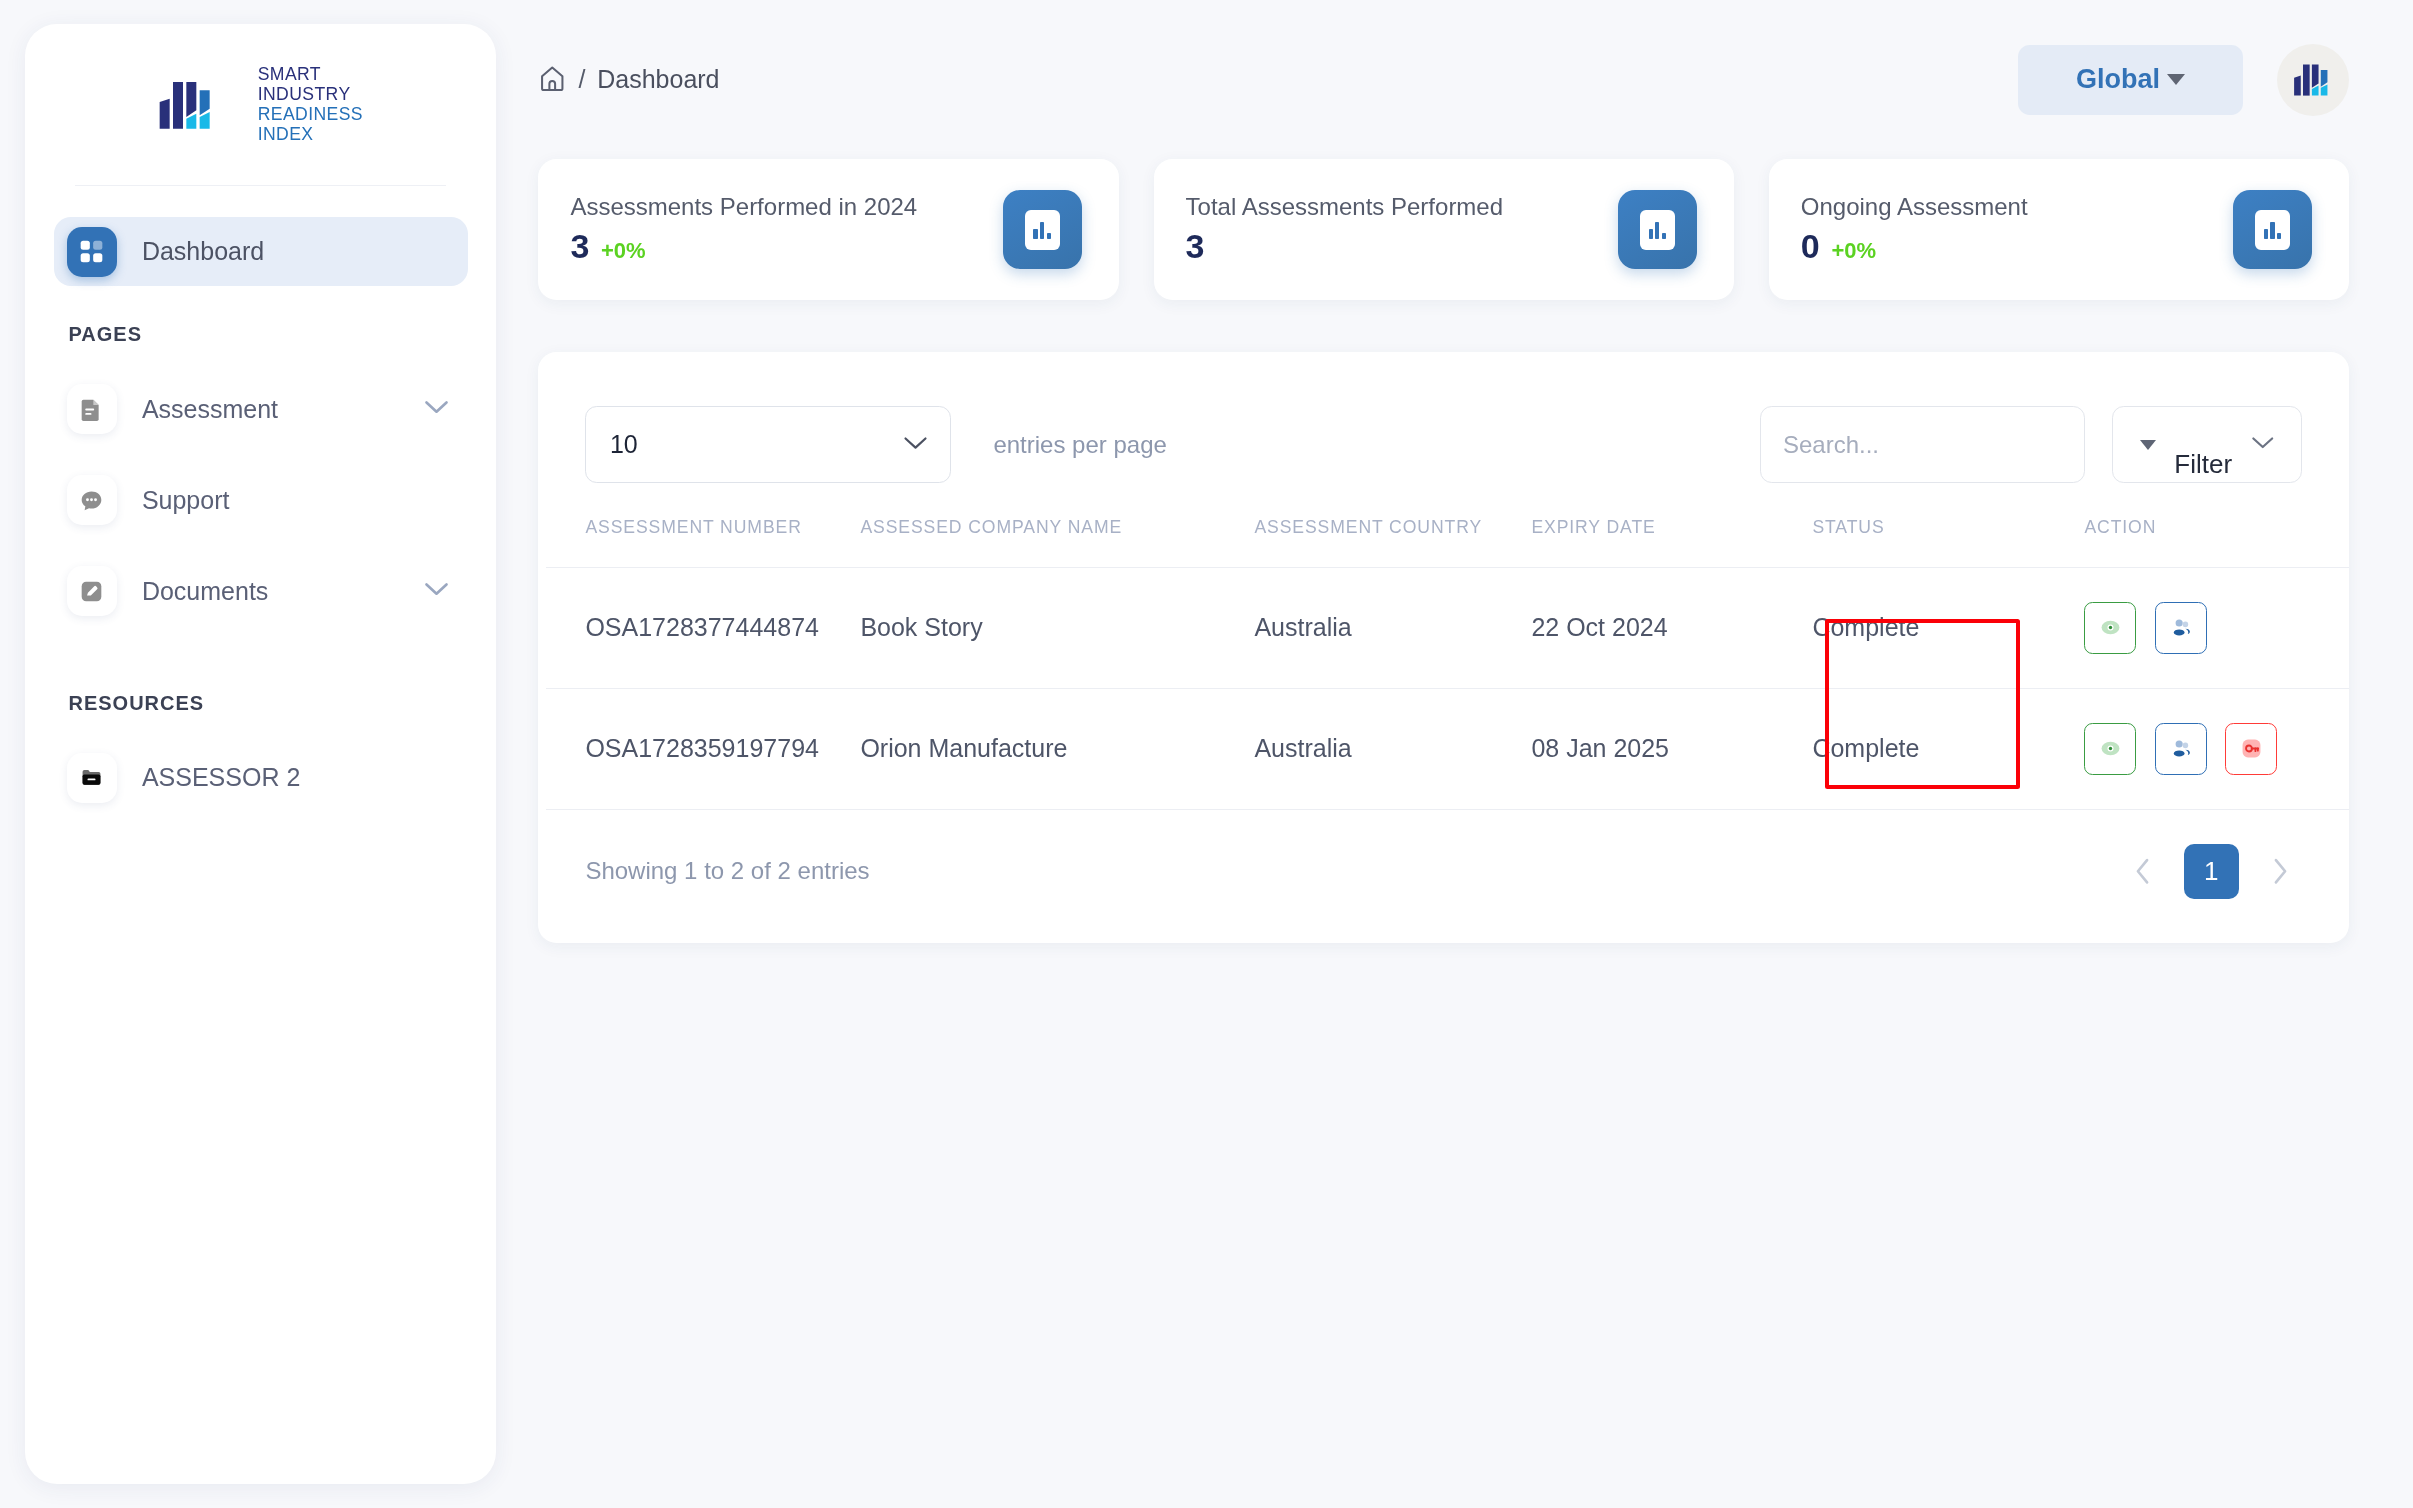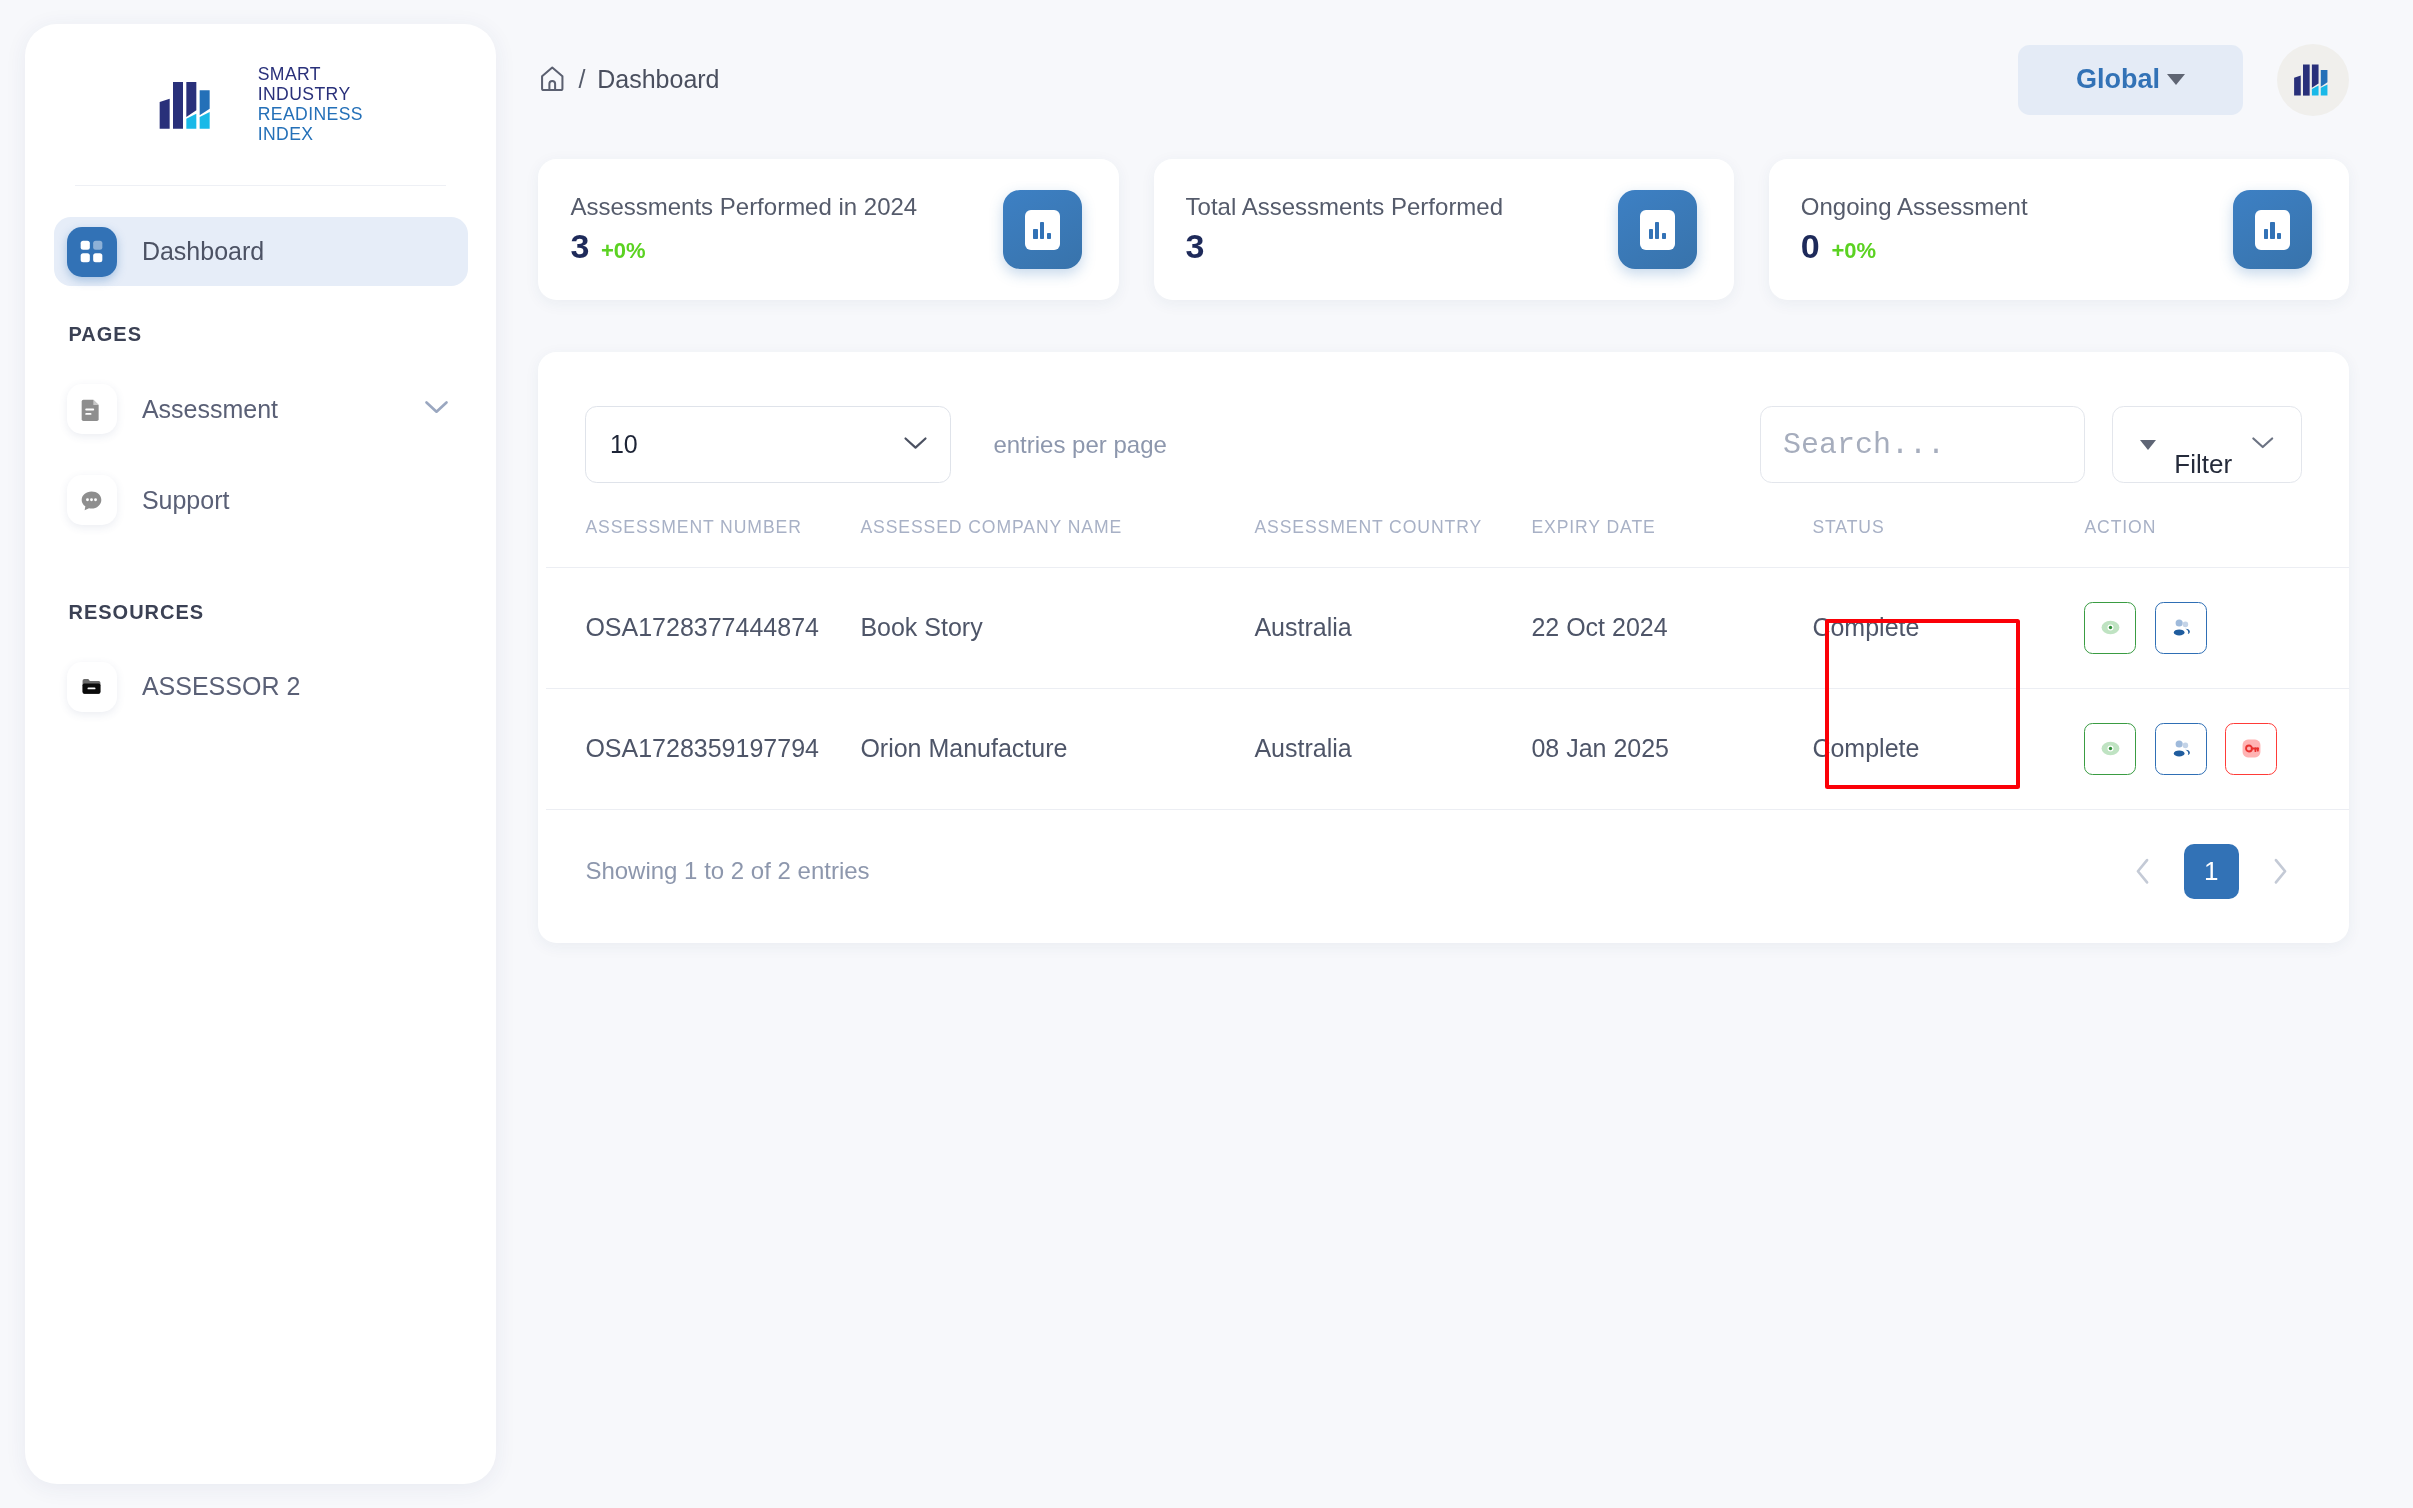--- a/index.html
+++ b/index.html
@@ -190,22 +190,22 @@
   }
   .ctrl-right { margin-left: auto; display: flex; align-items: center; gap: 27px; }
   .search-box {
     width: 325px; height: 77px;
     border: 0.8px solid #e3e6ec; border-radius: 11.7px;
     background: #fff;
     display: flex; align-items: center; padding: 0 22px;
   }
   .search-input {
     border: none; outline: none; width: 100%;
-    font-family: Liberation Mono, monospace;
-    font-size: 30px; color: #3b4256; background: transparent;
+    font-family: Liberation Sans, sans-serif;
+    font-size: 24px; color: #3b4256; background: transparent;
   }
   .search-input::placeholder { color: #a6adbd; }
   .filter-btn {
     height: 77px; padding: 0 27px;
     border: 0.8px solid #e3e6ec; border-radius: 11.7px;
     background: #fff;
     display: flex; align-items: center; gap: 18.4px;
     cursor: pointer;
   }
   .filter-caret {
@@ -343,20 +343,34 @@
           <svg width="25" height="25" viewBox="0 0 28 28">
             <path d="M14 4C7.9 4 3 8.2 3 13.3c0 2.9 1.6 5.5 4.1 7.2L6.3 25l4.9-2.4c.9.2 1.8.3 2.8.3 6.1 0 11-4.2 11-9.6S20.1 4 14 4z" fill="#8e8e8e"></path>
             <circle cx="9.5" cy="13.2" r="1.6" fill="#ffffff"></circle>
             <circle cx="14" cy="13.2" r="1.6" fill="#ffffff"></circle>
             <circle cx="18.5" cy="13.2" r="1.6" fill="#ffffff"></circle>
           </svg>
         </span>
         <span class="sb-label">Support</span>
       </div>
 
+      <div class="sb-item">
+        <span class="sb-icon">
+          <svg width="25" height="25" viewBox="0 0 28 28">
+            <rect x="3" y="3" width="22" height="22" rx="5" fill="#8e8e8e"></rect>
+            <path d="M9 18.5l1-3.2 7.1-7.1a1.4 1.4 0 0 1 2 0l1.2 1.2a1.4 1.4 0 0 1 0 2l-7.1 7.1z" fill="#ffffff"></path>
+          </svg>
+        </span>
+        <span class="sb-label">Documents</span>
+        <span class="sb-chevron">
+          <svg width="25" height="15" viewBox="0 0 30 18">
+              <path d="M3 3 L15 14 L27 3" stroke="#9aa7c0" stroke-width="3.2" fill="none" stroke-linecap="round" stroke-linejoin="round"></path>
+            </svg>
+        </span>
+      </div>
 
       <div class="sb-section resources">RESOURCES</div>
 
 
       <div class="sb-item">
         <span class="sb-icon">
           <svg width="25" height="25" viewBox="0 0 28 28">
             <path d="M4 7.5a2 2 0 0 1 2-2h4.4l1.8 2.2H22a2 2 0 0 1 2 2v10.8a2 2 0 0 1-2 2H6a2 2 0 0 1-2-2z" fill="#6a6a6a"></path>
             <rect x="4" y="10.5" width="20" height="11.5" rx="2" fill="#0a0a0a"></rect>
             <rect x="9.5" y="15" width="9" height="2.2" rx="1.1" fill="#ffffff"></rect>

